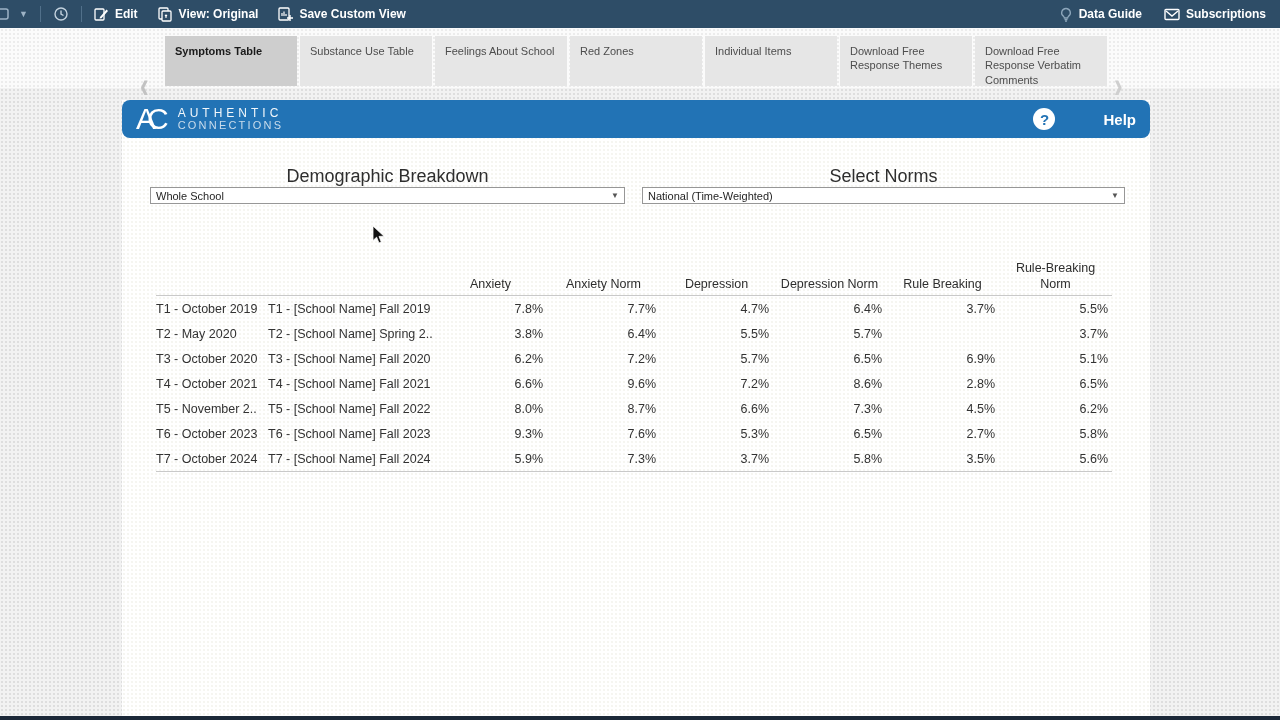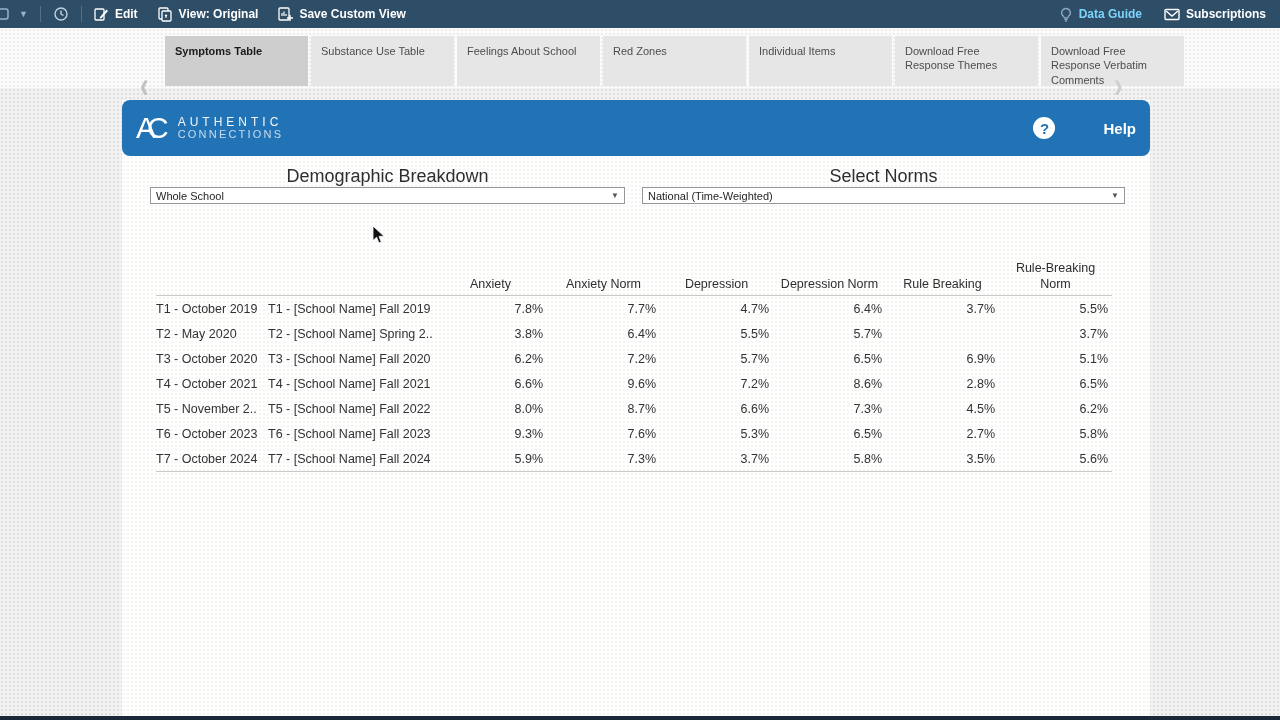--- a/index.html
+++ b/index.html
@@ -14,54 +14,54 @@
 
   
   .toolbar {
     position:absolute; top:0; left:0; width:1280px; height:28px;
     background:#2e4d67; display:flex; align-items:center;
     color:#fff; font-size:12px; font-weight:bold;
   }
   .tb-item { display:flex; align-items:center; gap:6px; cursor:pointer; white-space:nowrap; }
   .tb-divider { width:1px; height:16px; background:#51708a; margin:0 12px; }
   .tb-icon svg { display:block; }
-  .tb-muted { color:#7dd3fc; }
+  .tb-muted { color:#ffffff; }
   .half-icon { margin-left:-7px; }
   .tb-caret { font-size:9px; color:#9db3c6; margin-left:10px; }
   .tb-right { margin-left:auto; display:flex; align-items:center; gap:22px; padding-right:14px; }
 
   
   .tabstrip {
     position:absolute; top:28px; left:0; width:1280px; height:60px;
     background-color:#fbfbfb;
     background-image:radial-gradient(#ececec 0.8px, transparent 0.9px);
     background-size:4px 4px;
   }
   .strip-chevron {
     position:absolute; top:44px; font-size:26px; color:#c2c2c2;
     cursor:pointer; line-height:1; font-weight:bold; transform:scaleY(1.4);
   }
   .chev-left { left:140px; }
   .chev-right { left:1114px; color:#cfcfcf; }
   .tabs { position:absolute; left:165px; top:8px; display:flex; gap:3px; }
   .tab {
-    width:143px; height:50px; background:#e6e6e6; cursor:pointer;
+    width:132px; height:50px; background:#e6e6e6; cursor:pointer;
     font-size:11px; color:#4d4d4d; padding:8px 10px; line-height:1.3;
   }
   .tab.active { background:#cecece; color:#1a1a1a; font-weight:bold; }
 
   
   .card {
     position:absolute; left:122px; top:100px; width:1028px; height:616px;
     background:#ffffff;
     background-image:radial-gradient(#f5f5f0 0.7px, transparent 0.8px);
     background-size:4px 4px;
   }
   .banner {
-    position:absolute; left:0; top:0; width:1028px; height:56px;
+    position:absolute; left:0; top:0; width:1028px; height:38px;
     background:#2273b5; border-radius:8px;
     display:flex; align-items:center; padding:0 14px; color:#fff;
   }
   .monogram { font-size:30px; font-weight:300; letter-spacing:-9px; padding-right:14px; font-style:normal; }
   .brand { line-height:1.05; padding-left:4px; }
   .brand .l1 { font-size:12px; letter-spacing:4px; color:#f2f7fb; }
   .brand .l2 { font-size:11px; letter-spacing:2.2px; color:#c9dcec; }
   .help { margin-left:auto; display:flex; align-items:center; gap:8px; cursor:pointer; }
   .help-circle {
     width:22px; height:22px; border-radius:50%; background:#fff; color:#2273b5;

